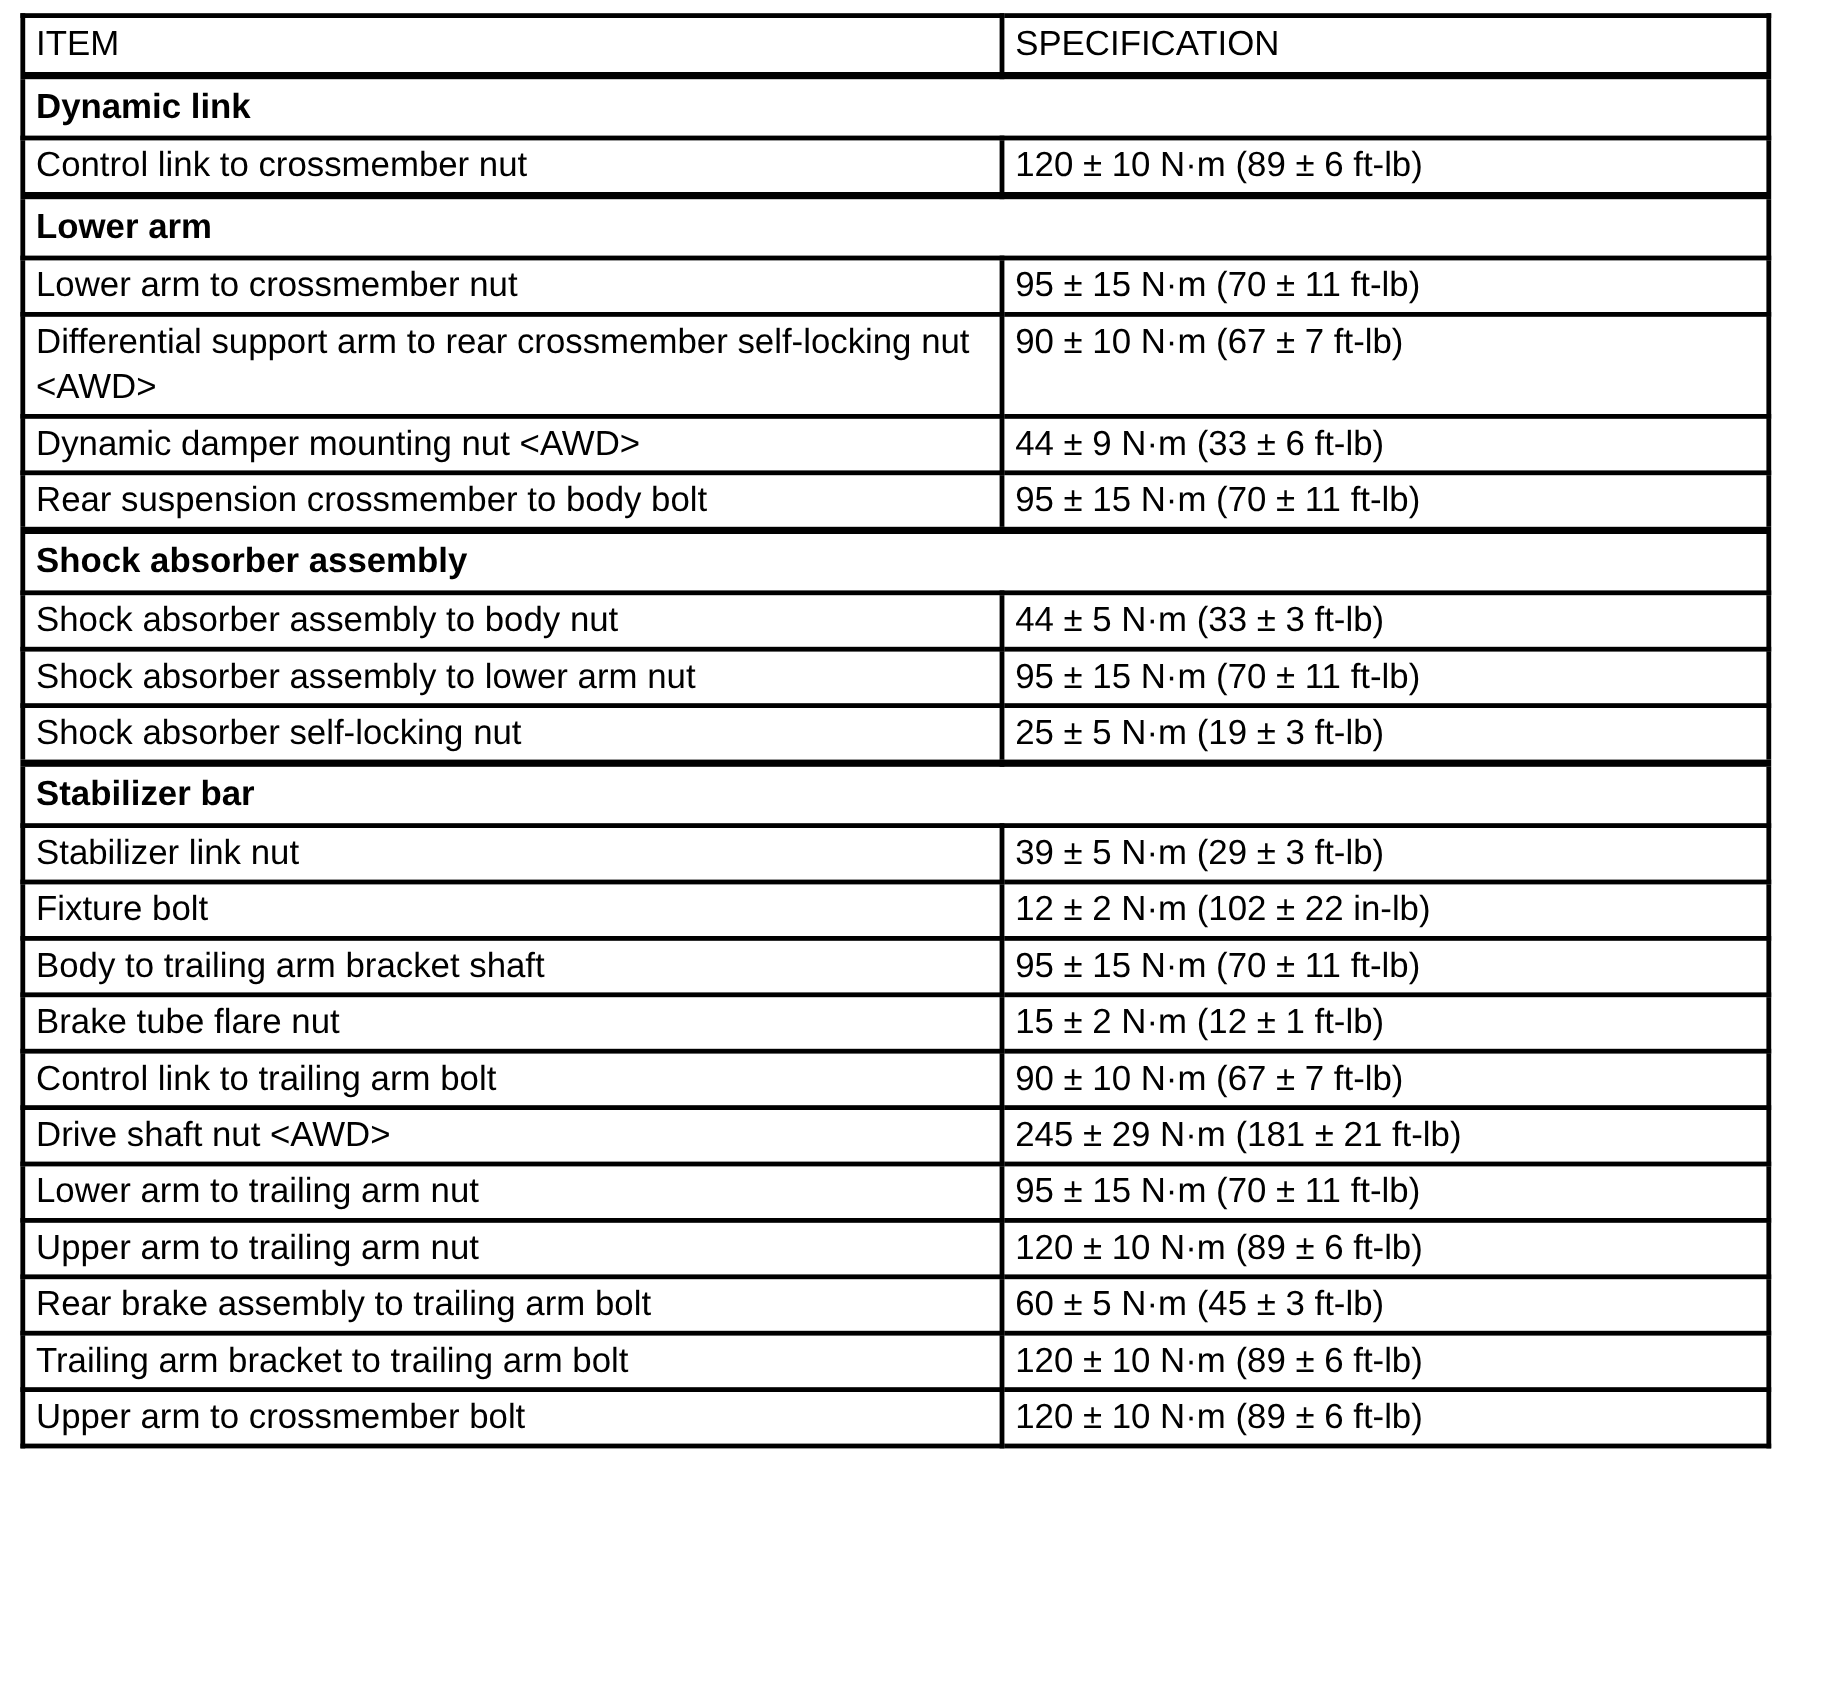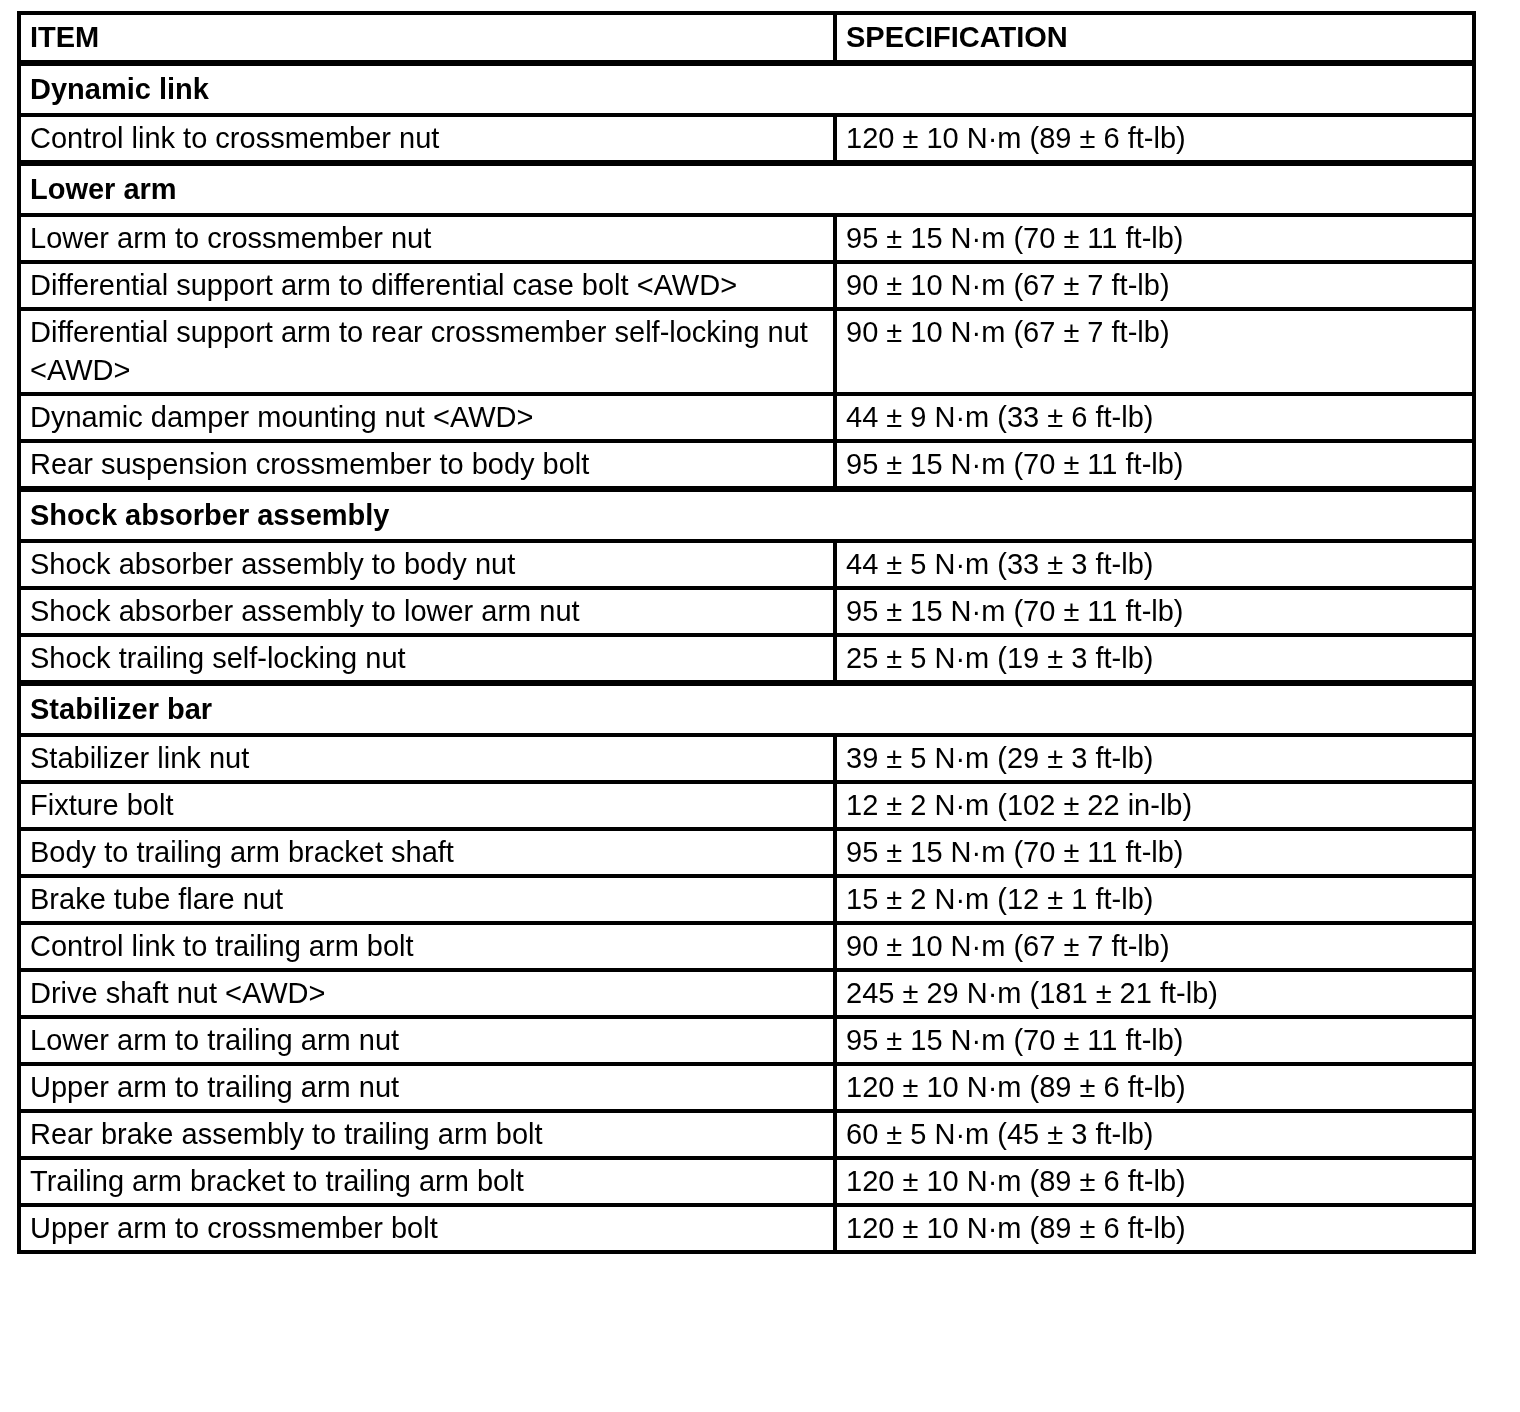--- a/index.html
+++ b/index.html
@@ -26,21 +26,21 @@
     font-size: 29px;
     line-height: 38px;
     padding: 2px 9px 3px 9px;
     vertical-align: top;
     text-align: left;
     overflow: hidden;
     white-space: normal;
     word-wrap: break-word;
   }
   .spec-table th {
-    font-weight: bold;
+    font-weight: normal;
     padding: 3px 9px 4px 9px;
   }
   tr.section-row td {
     font-weight: bold;
     border-top-width: 6px;
     padding: 4px 9px 5px 9px;
   }
 </style>
 </head>
 <body>
@@ -67,24 +67,20 @@
 
       <tr class="section-row">
         <td colspan="2">Lower arm</td>
       </tr>
       <tr>
         <td>Lower arm to crossmember nut</td>
         <td>95 ± 15 N·m (70 ± 11 ft-lb)</td>
       </tr>
 
       <tr>
-        <td>Differential support arm to differential case bolt &lt;AWD&gt;</td>
-        <td>90 ± 10 N·m (67 ± 7 ft-lb)</td>
-      </tr>
-      <tr>
         <td>Differential support arm to rear crossmember self-locking nut &lt;AWD&gt;</td>
         <td>90 ± 10 N·m (67 ± 7 ft-lb)</td>
       </tr>
       <tr>
         <td>Dynamic damper mounting nut &lt;AWD&gt;</td>
         <td>44 ± 9 N·m (33 ± 6 ft-lb)</td>
       </tr>
       <tr>
         <td>Rear suspension crossmember to body bolt</td>
         <td>95 ± 15 N·m (70 ± 11 ft-lb)</td>
@@ -95,21 +91,21 @@
       </tr>
       <tr>
         <td>Shock absorber assembly to body nut</td>
         <td>44 ± 5 N·m (33 ± 3 ft-lb)</td>
       </tr>
       <tr>
         <td>Shock absorber assembly to lower arm nut</td>
         <td>95 ± 15 N·m (70 ± 11 ft-lb)</td>
       </tr>
       <tr>
-        <td>Shock trailing self-locking nut</td>
+        <td>Shock absorber self-locking nut</td>
         <td>25 ± 5 N·m (19 ± 3 ft-lb)</td>
       </tr>
 
       <tr class="section-row">
         <td colspan="2">Stabilizer bar</td>
       </tr>
       <tr>
         <td>Stabilizer link nut</td>
         <td>39 ± 5 N·m (29 ± 3 ft-lb)</td>
       </tr>

